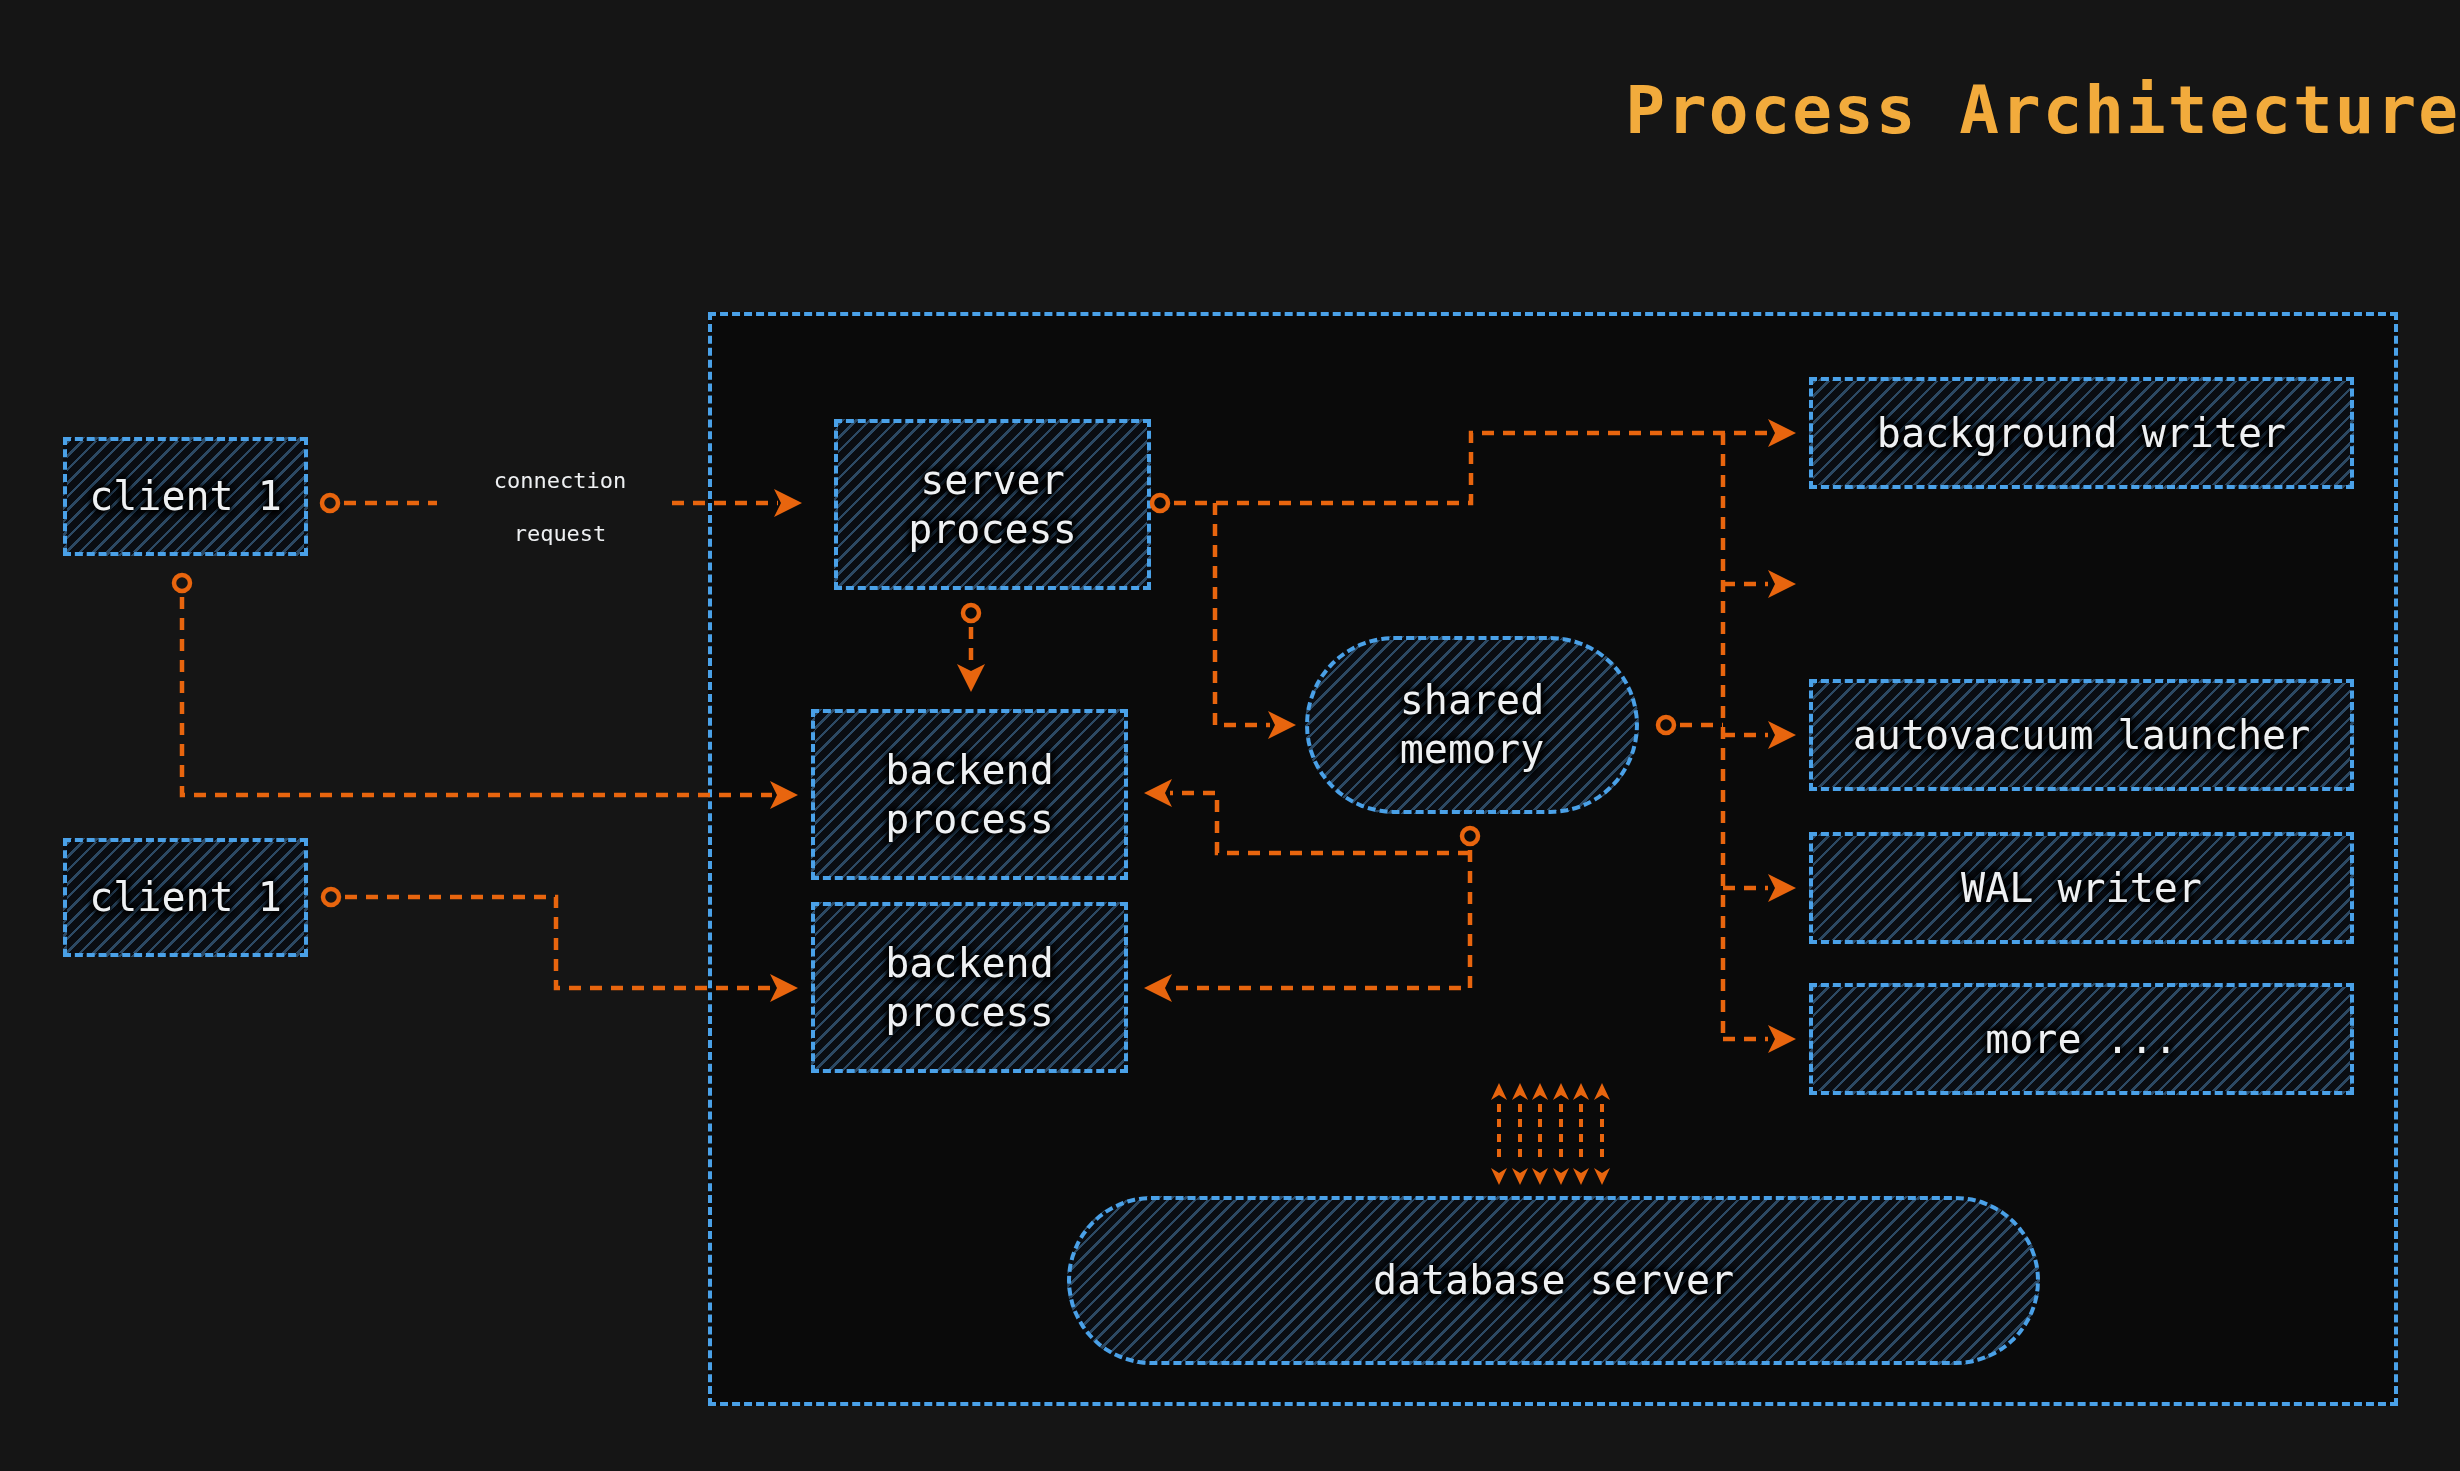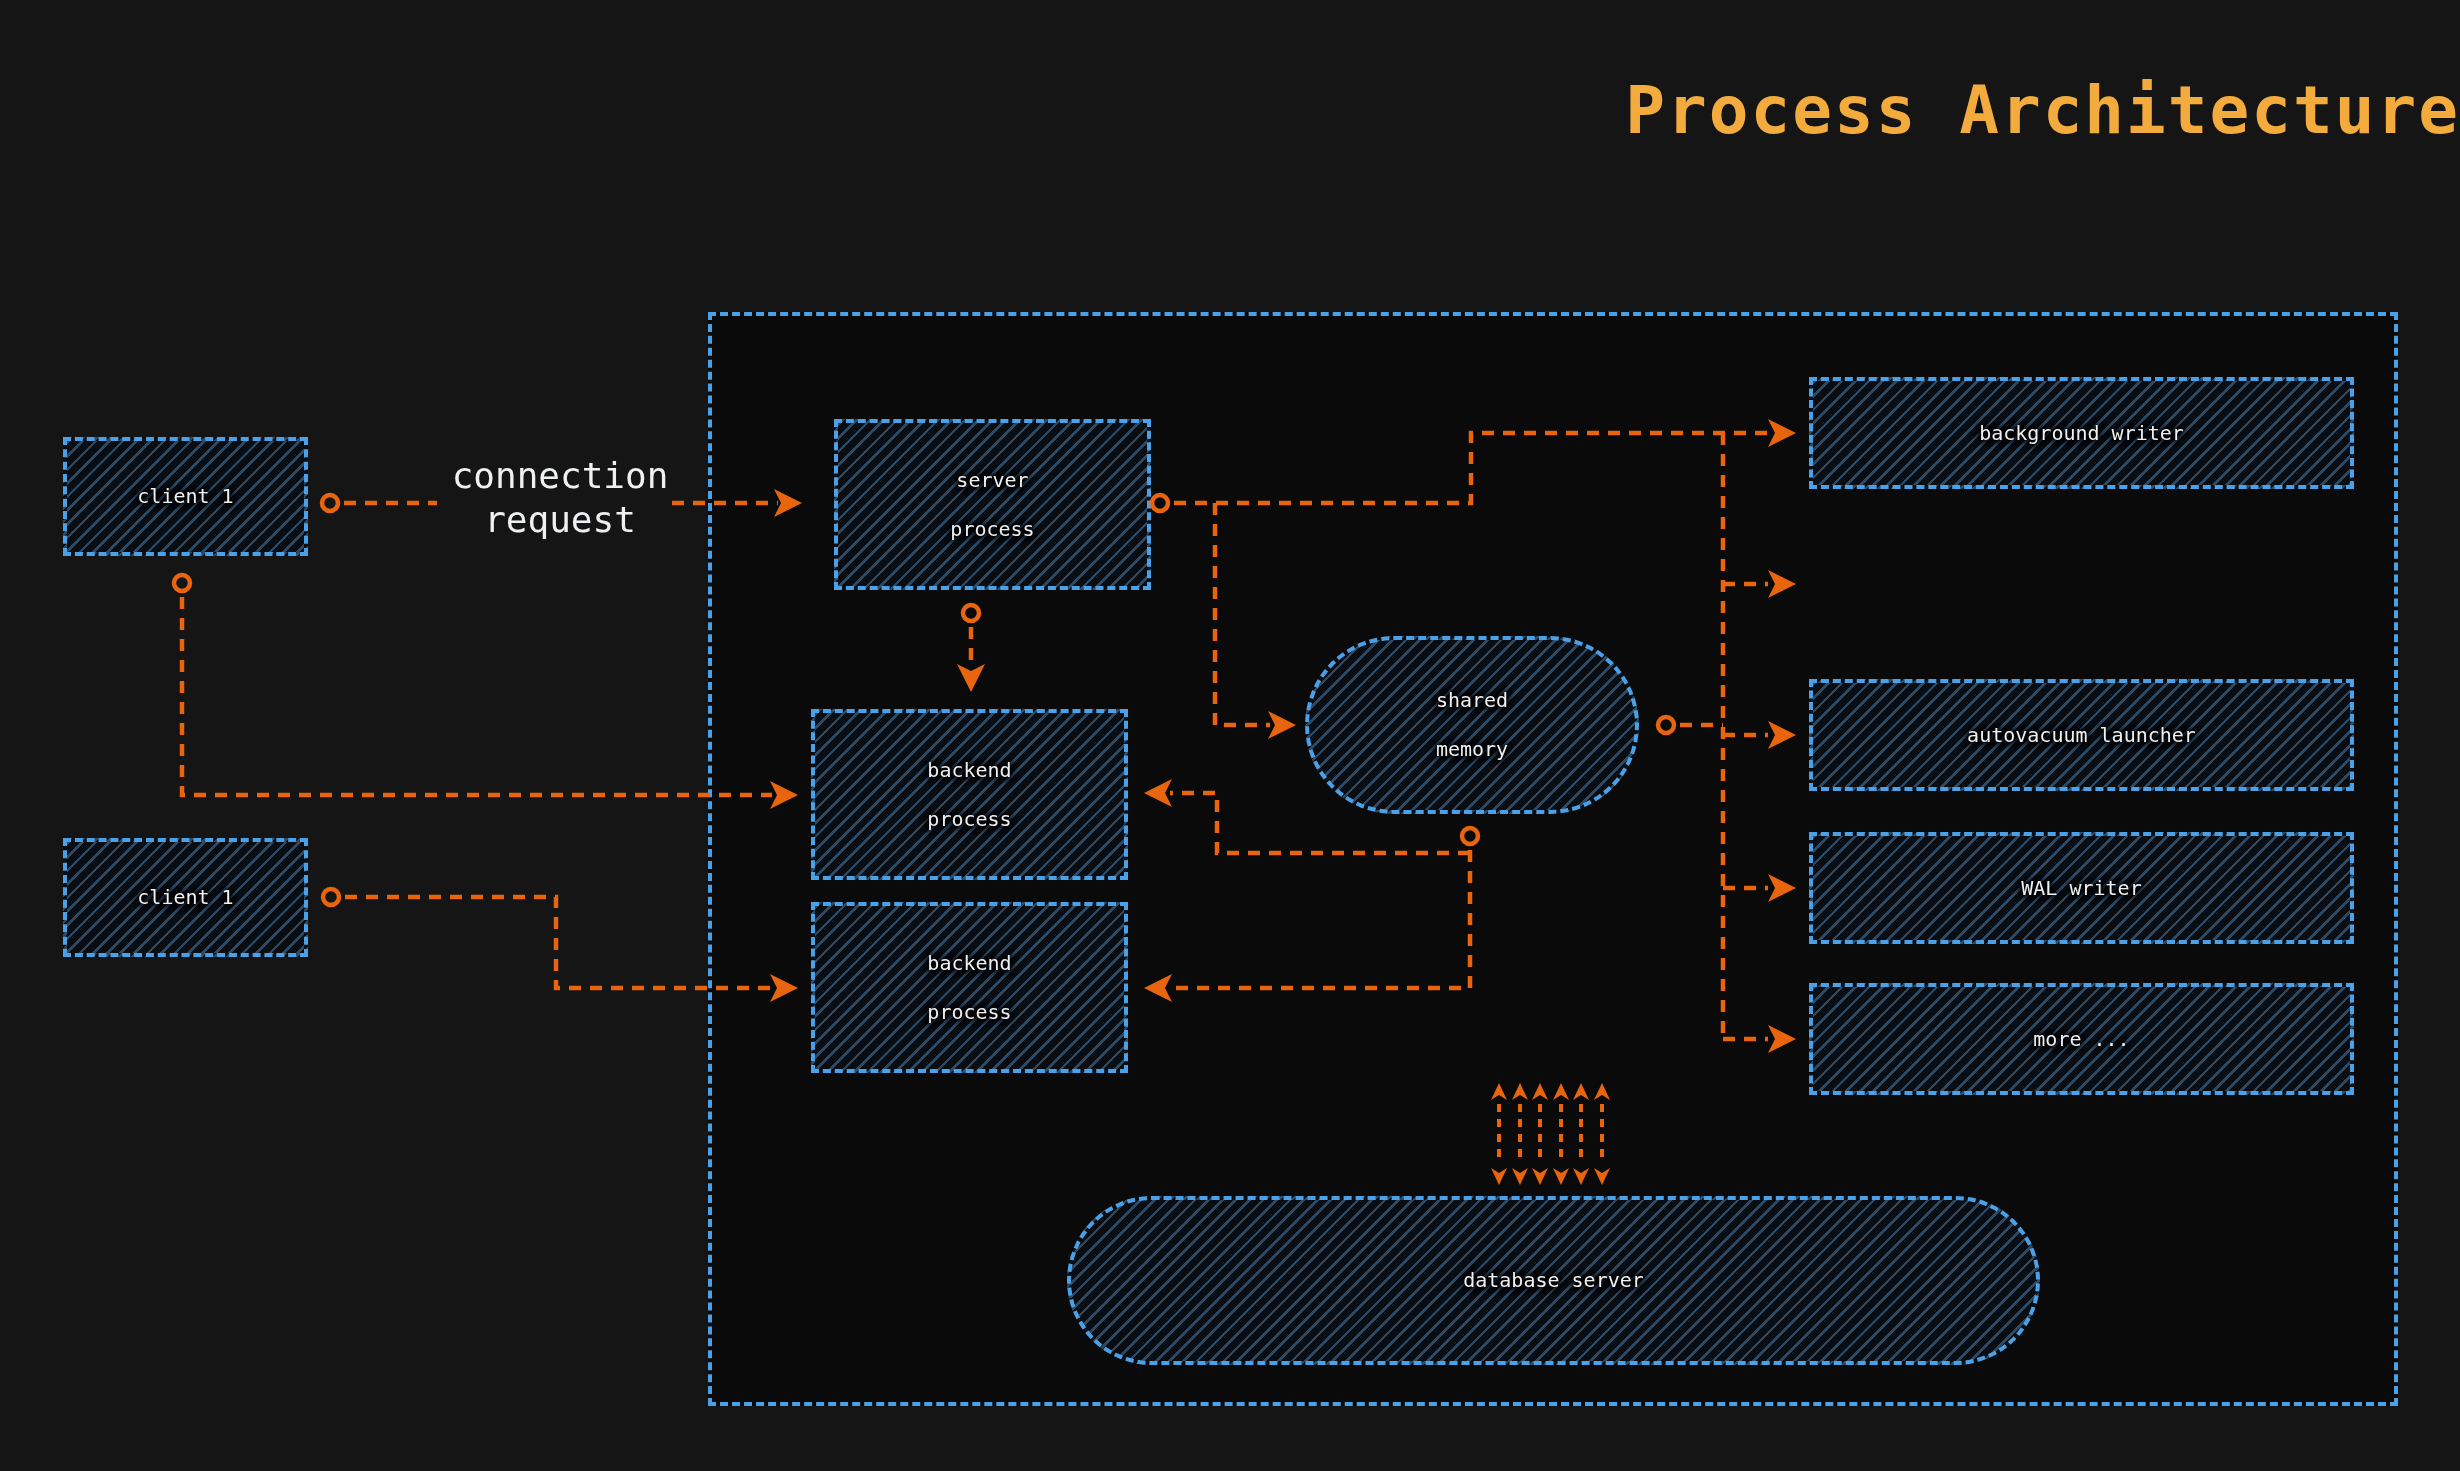--- a/index.html
+++ b/index.html
@@ -48,34 +48,34 @@
       transparent 9.6px
     );
     background-color: #0a0d12;
     display: flex;
     align-items: center;
     justify-content: center;
     text-align: center;
   }
   .node span {
     color: var(--text-color);
-    font-size: 20px;
+    font-size: 40px;
     line-height: 49px;
     white-space: pre-line;
     text-shadow: 0 2px 6px #000, 0 0 10px #000, 0 0 4px #000, 2px 0 6px #000, -2px 0 6px #000;
   }
   .pill { border-radius: 95px; }
   .edge-label {
     position: absolute;
     left: 400px; top: 454px;
     width: 320px;
     text-align: center;
     color: var(--text-color);
-    font-size: 36px;
-    line-height: 44px;
+    font-size: 22px;
+    line-height: 53px;
     white-space: pre-line;
   }
   .overlay {
     position: absolute;
     left: 0; top: 0;
     pointer-events: none;
   }
   .dash {
     fill: none;
     stroke: var(--orange);

